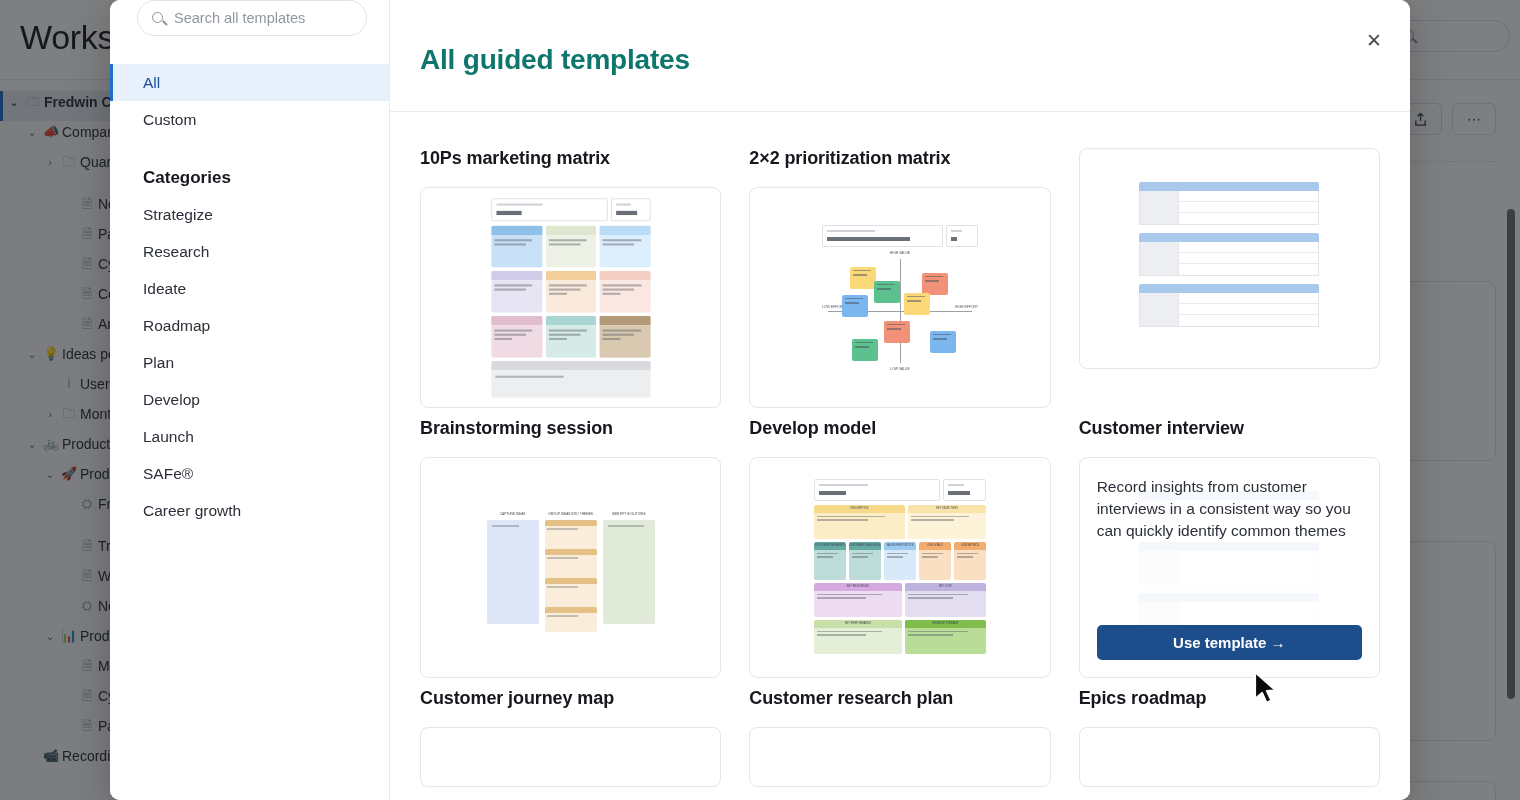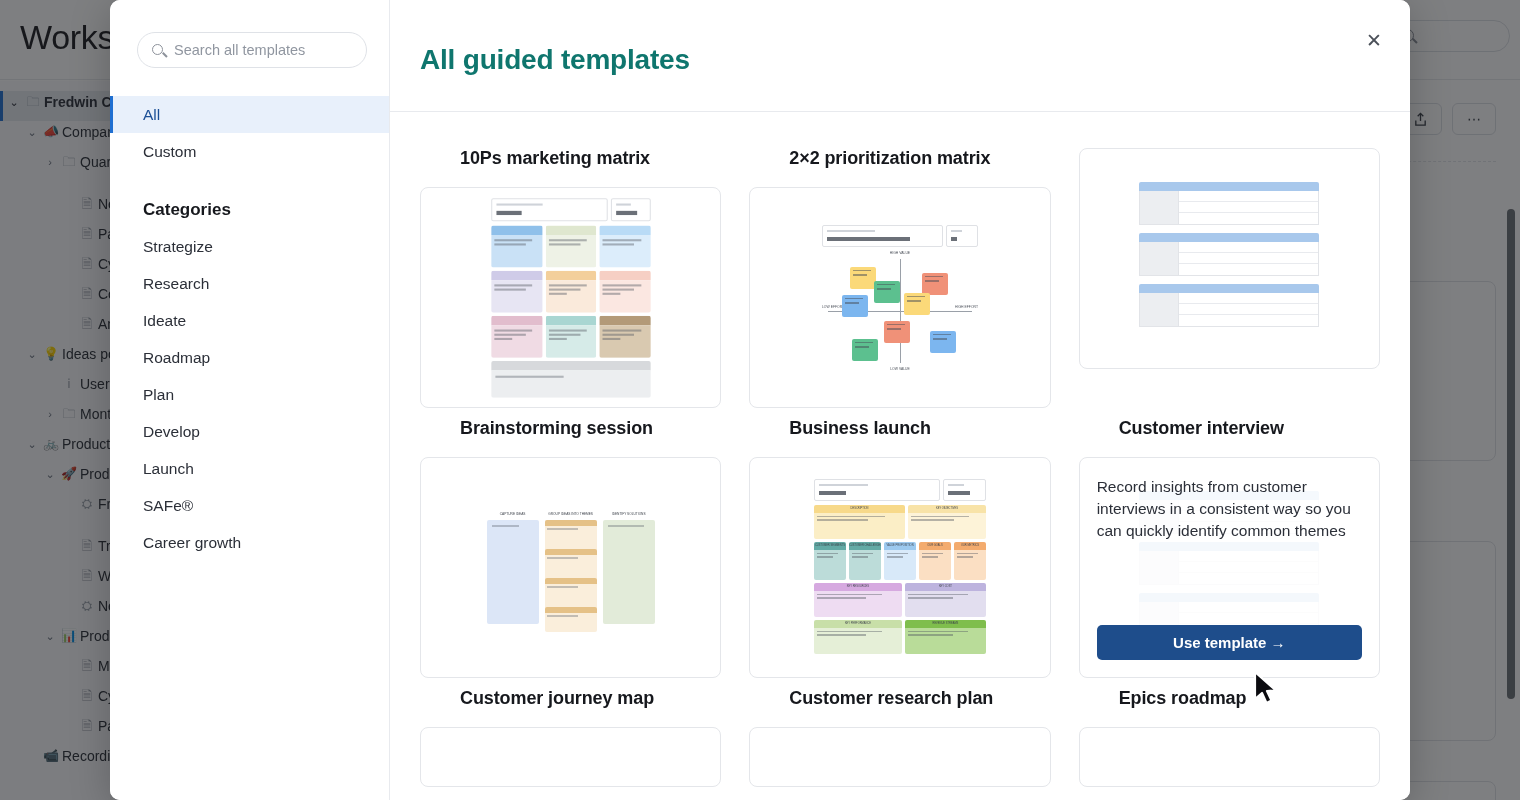--- a/index.html
+++ b/index.html
@@ -101,21 +101,21 @@
   
   #modal {
     position: absolute; left: 110px; top: 0; width: 1300px; height: 800px;
     background: #ffffff; border-radius: 10px;
     box-shadow: 0 8px 40px rgba(0,0,0,0.22);
     overflow: hidden; display: flex;
   }
 
   .modal-left {
     width: 280px; flex: 0 0 280px; background: #ffffff;
-    border-right: 1px solid #e8eaee; padding-top: 32px;
+    border-right: 1px solid #e8eaee; 
   }
   .search-wrap {
     margin: 0 22px 28px 27px; height: 36px; position: relative;
     border: 1px solid #dfe2e7; border-radius: 18px; background: #fff;
   }
   .search-ico {
     position: absolute; left: 14px; top: 11px; width: 11px; height: 11px;
     border: 1.6px solid #8d929b; border-radius: 50%;
   }
   .search-ico:after {
@@ -161,21 +161,21 @@
 
   .templates-scroll {
     flex: 1; overflow: hidden; padding: 36px 30px 0 30px; background: #fff;
   }
   .tpl-grid {
     display: grid; grid-template-columns: repeat(3, 1fr); column-gap: 28px; row-gap: 10px;
   }
   .tpl-cell { display: flex; flex-direction: column; }
   .tpl-name {
     font-size: 18px; font-weight: 700; color: #16181d;
-    margin-bottom: 18px; letter-spacing: -0.1px; margin-left: 40px;
+    margin-bottom: 18px; letter-spacing: -0.1px;
   }
   .tpl-thumb {
     height: 221px; border: 1px solid #e4e6ea; border-radius: 8px;
     background: #fff; position: relative; overflow: hidden; cursor: pointer;
   }
   .tpl-thumb .canvas {
     position: absolute; inset: 0; display: flex;
     align-items: center; justify-content: center;
   }
   .tpl-cell.bottom .tpl-thumb { height: 60px; }
@@ -712,21 +712,21 @@
                       <div class="bs-body" style="background:#e2ebd9">
                         <s class="bs-line" style="width:80%"></s>
                       </div>
                     </div>
                   </div>
                 </div>
               </div>
             </div>
           </div>
           <div class="tpl-cell">
-            <div class="tpl-name">Business launch</div>
+            <div class="tpl-name">Develop model</div>
             <div class="tpl-thumb">
               <div class="canvas">
                 <div class="mini bmodel">
                   <div class="mini-hdr">
                     <div class="box" style="flex:3">
                       <i></i>
                       <b></b>
                     </div>
                     <div class="box" style="flex:1">
                       <i></i>

